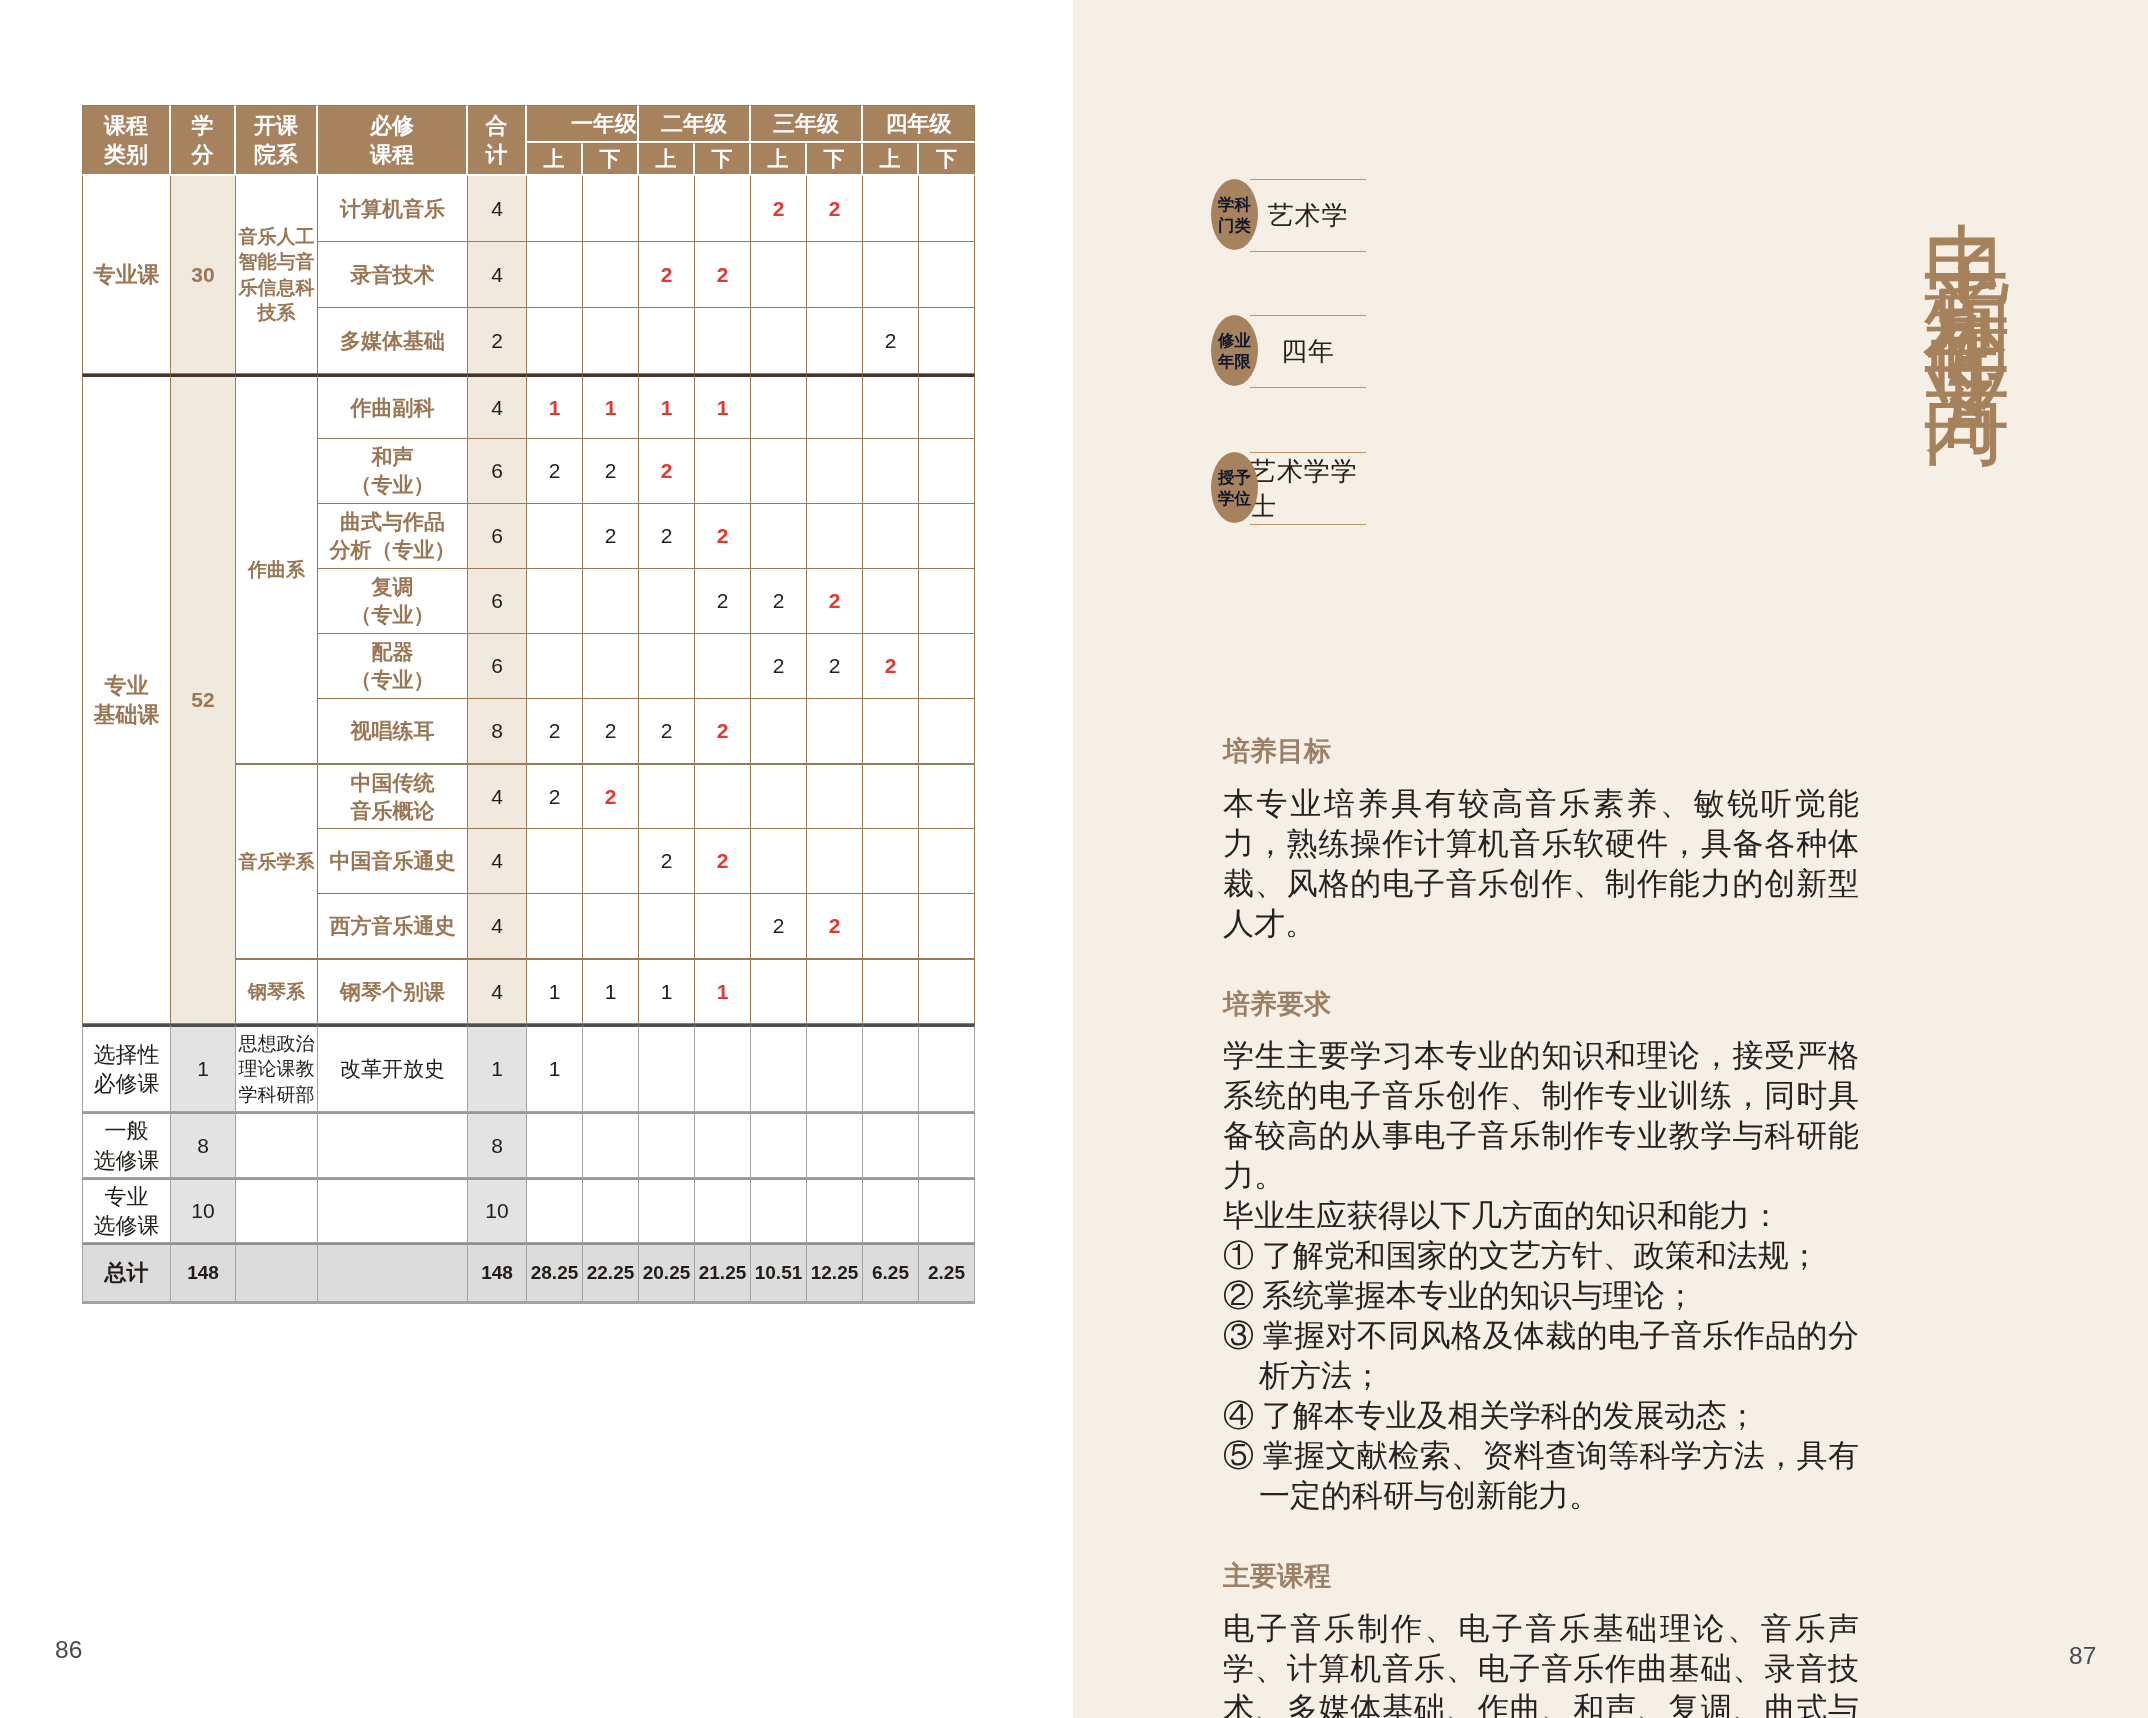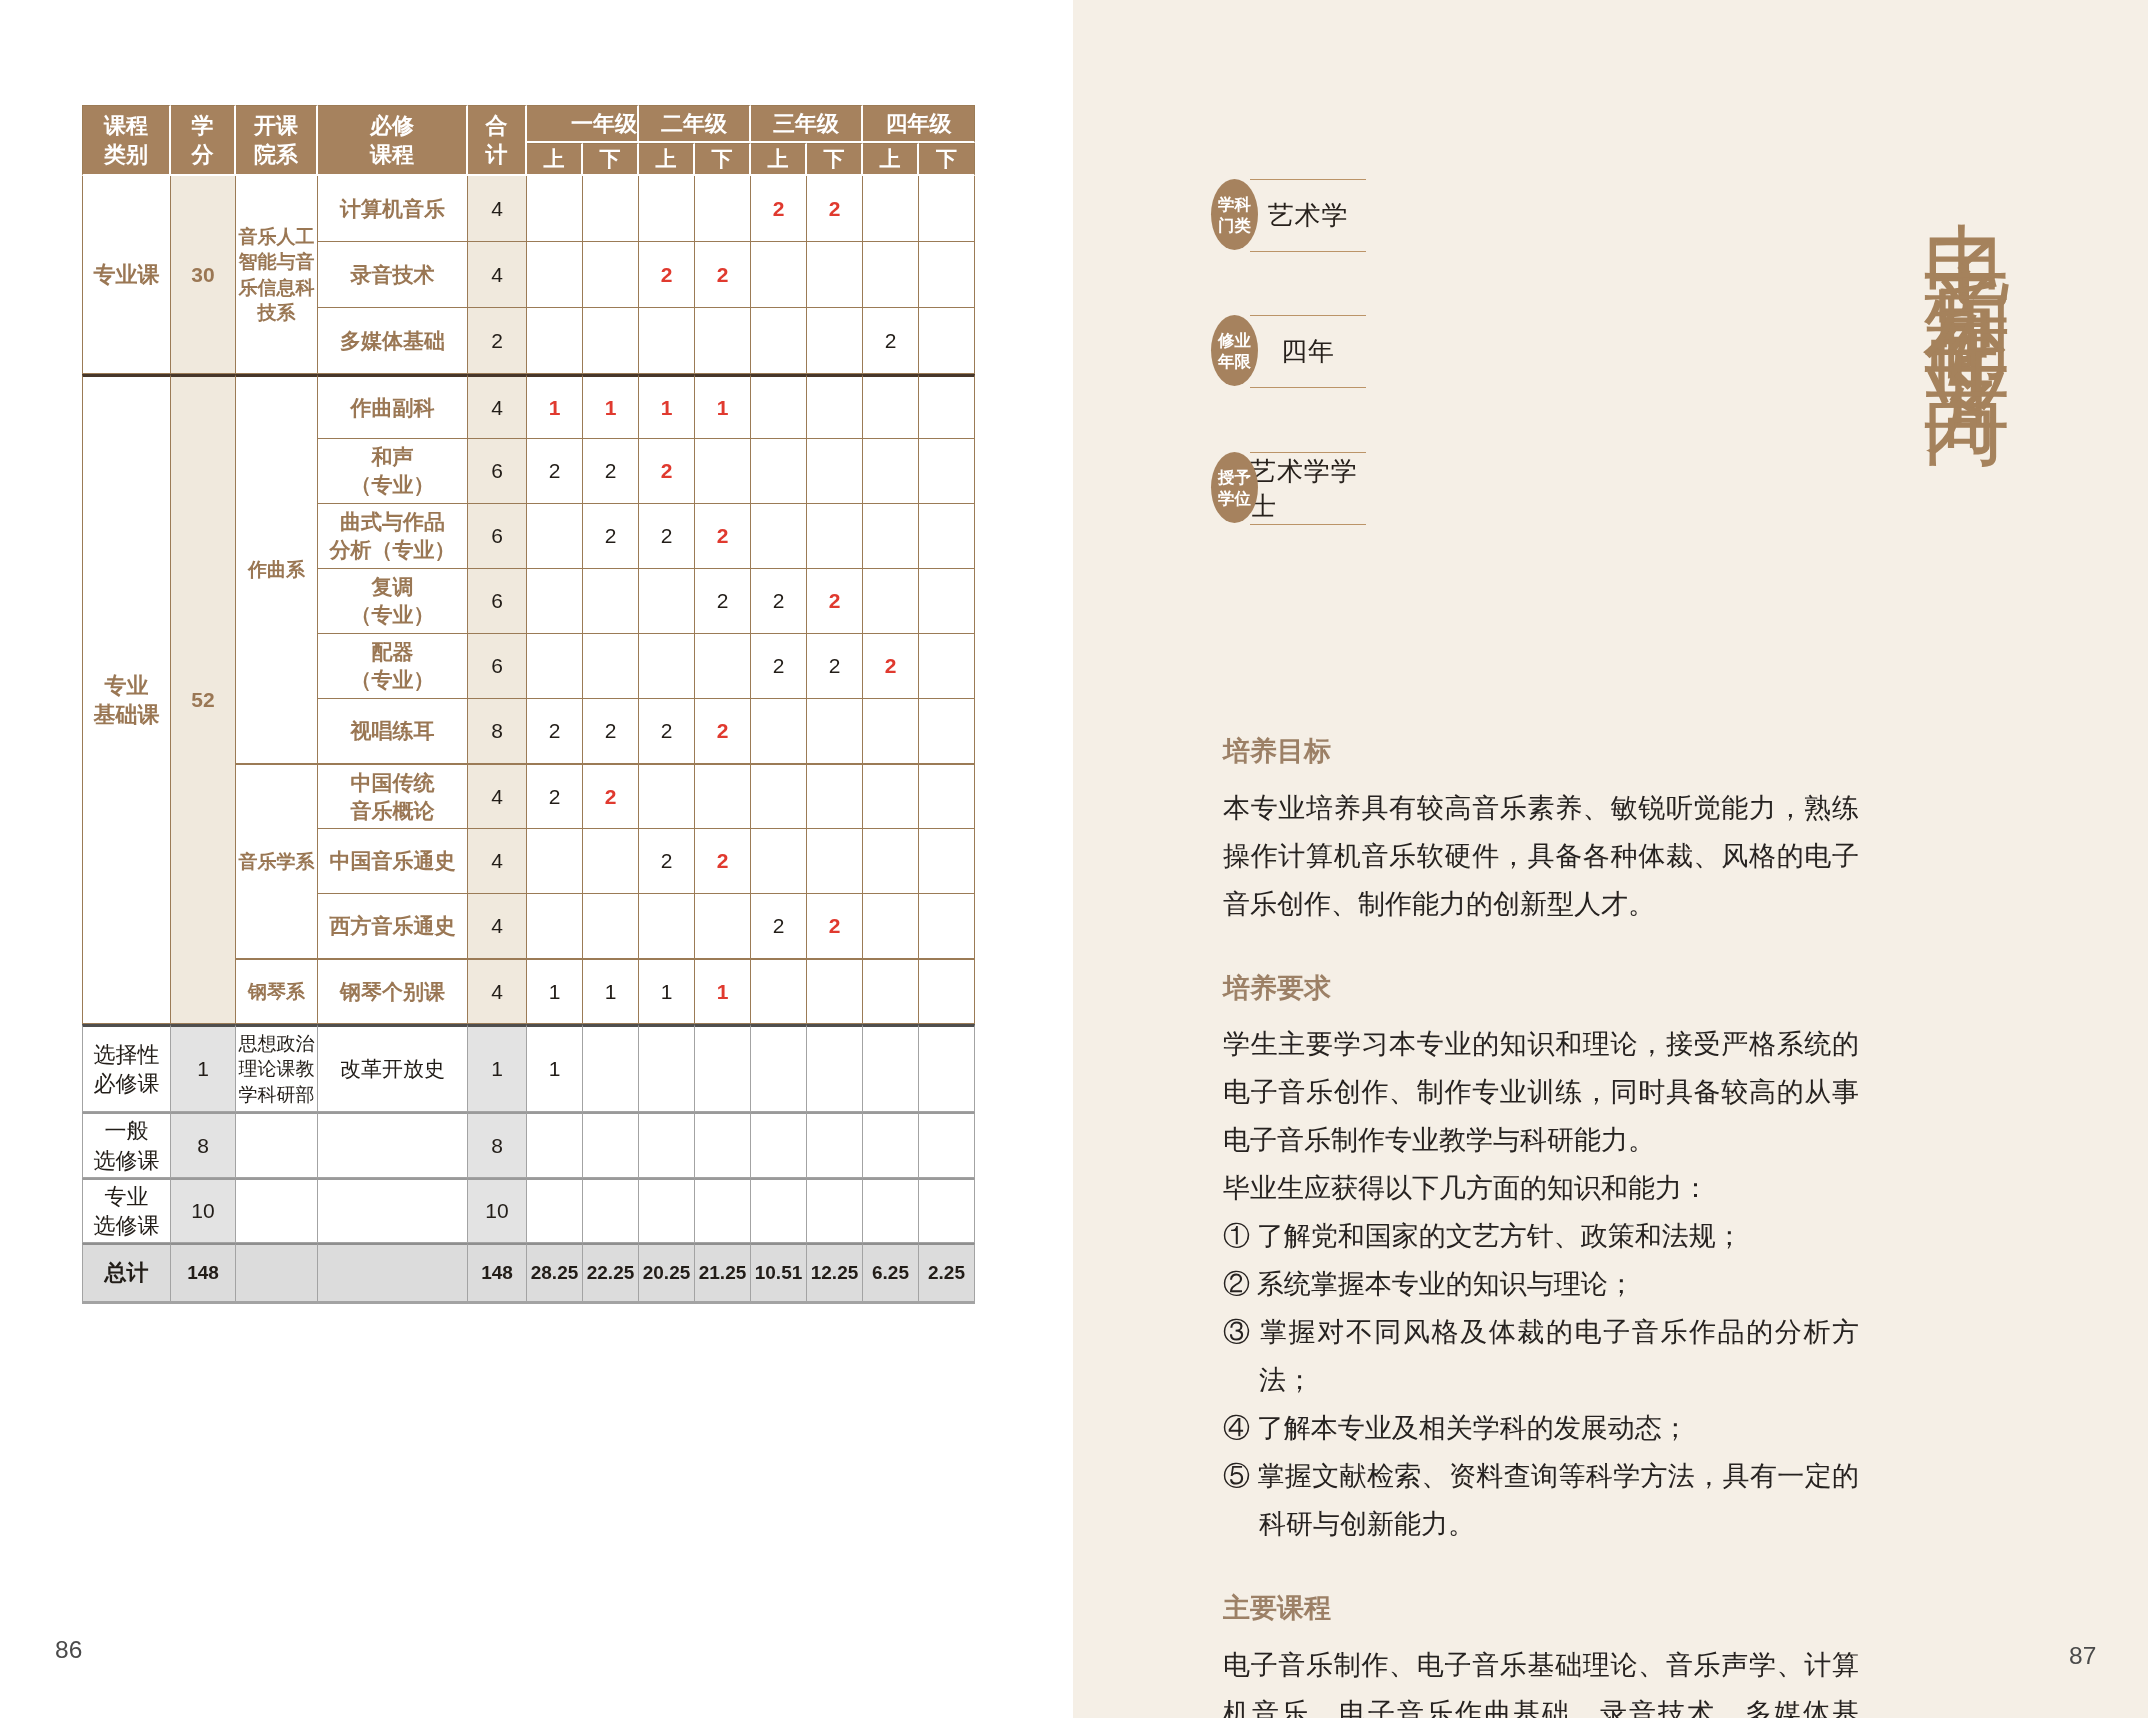--- a/index.html
+++ b/index.html
@@ -63,31 +63,31 @@
   .badge{position:absolute;left:138px;width:182px;height:71px;}
   .badge-value{
     position:absolute;left:39px;top:0;width:116px;height:71px;
     border-top:0.9px solid #bb9468;border-bottom:0.9px solid #bb9468;
     display:flex;align-items:center;justify-content:center;
     font-family:"Liberation Serif","DejaVu Serif",serif;
     font-size:26px;letter-spacing:0.9px;color:#27211c;
   }
   .badge-ellipse{
     position:absolute;left:0;top:0;width:47px;height:71px;border-radius:50%;
-    background:var(--hdr-bg);color:#ffffff;display:flex;align-items:center;justify-content:center;
+    background:var(--hdr-bg);color:#0f172a;display:flex;align-items:center;justify-content:center;
     font-size:16.4px;font-weight:bold;line-height:1.25;white-space:pre-line;text-align:center;
   }
   .rcontent{position:absolute;left:150px;top:733px;width:636px;}
   .rheading{
     font-size:27px;font-weight:bold;color:#9c8066;
     margin:42px 0 14.5px 0;font-family:"Liberation Sans","DejaVu Sans",sans-serif;
   }
   .rcontent .rheading:first-child{margin-top:0;}
   .rpara{
-    margin:0;font-size:27px;line-height:48px;color:#262220;text-align:justify;
+    margin:0;font-size:31px;line-height:40px;color:#262220;text-align:justify;
     font-family:"Liberation Serif","DejaVu Serif",serif;
   }
   .rpara.hang{padding-left:36px;text-indent:-36px;}
   .vtitle{
     position:absolute;left:846px;top:153px;height:1109px;
     writing-mode:vertical-rl;text-orientation:upright;
     font-family:"Liberation Serif","DejaVu Serif",serif;
     font-size:87px;letter-spacing:18px;color:#a5825c;line-height:1.1;
   }
 </style>

